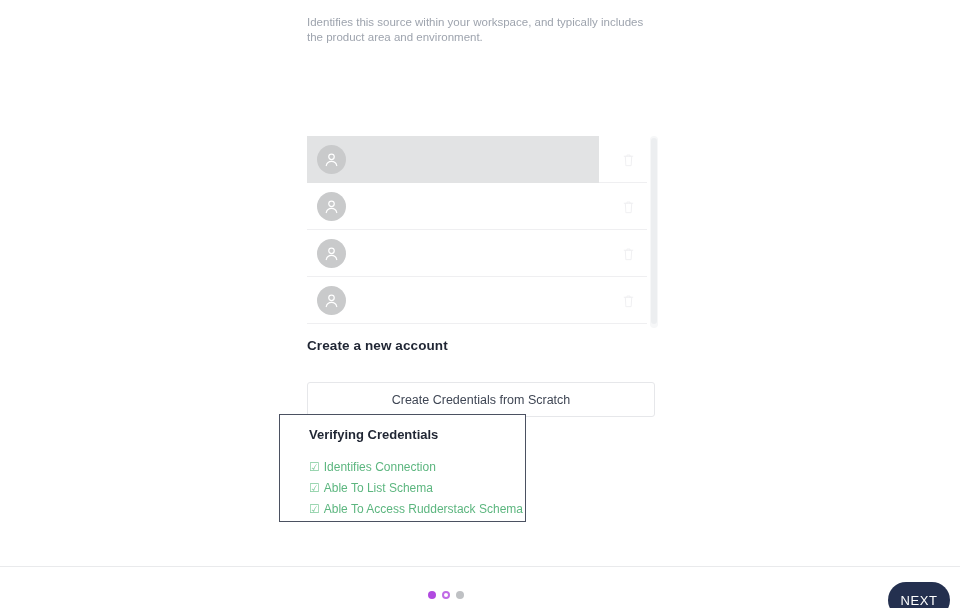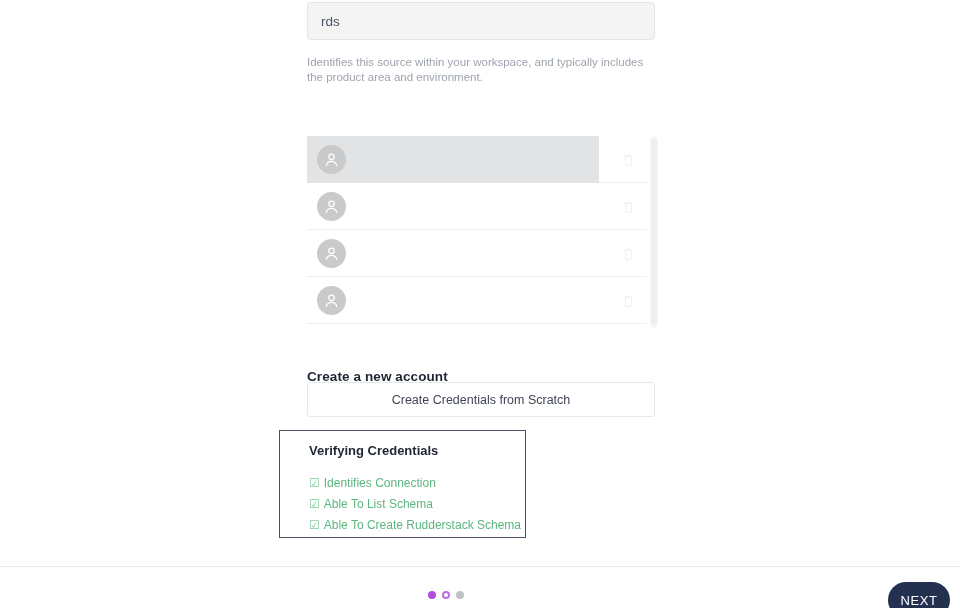--- a/index.html
+++ b/index.html
@@ -68,21 +68,21 @@
   
   .section-heading {
     margin: 0;
     font-size: 13.5px;
     font-weight: bold;
     color: #1f2533;
     letter-spacing: 0.1px;
   }
 
   #existing-heading { position: absolute; left: 307px; top: 104px; }
-  #create-heading   { position: absolute; left: 307px; top: 369px; }
+  #create-heading   { position: absolute; left: 307px; top: 338px; }
 
   
   .cred-list-wrap {
     position: absolute;
     left: 307px;
     top: 136px;
     width: 348px;
     height: 192px;
   }
   .cred-list {
@@ -180,21 +180,21 @@
     font-size: 12.5px;
     color: #3f4654;
     cursor: pointer;
     padding: 8px;
   }
 
   
   .verify-panel {
     position: absolute;
     left: 279px;
-    top: 430px;
+    top: 414px;
     box-sizing: border-box;
     width: 247px;
     height: 108px;
     background: #ffffff;
     border: 1px solid #4b5161;
     padding: 12px 0 0 29px;
   }
   .verify-title {
     margin: 0;
     font-size: 13px;
@@ -266,21 +266,20 @@
   }
 </style>
 </head>
 <body>
 
 <div class="page">
 
   <div class="content">
 
     <div class="form-col">
-      <input class="field-input" value="rds" style="">
       <div class="help-text">Identifies this source within your workspace, and typically includes the product area and environment.</div>
     </div>
 
 
     <div class="cred-list-wrap">
       <div class="cred-list" id="cred-list">
           <div class="cred-row selected">
             <div class="cred-row-main">
               <span class="avatar">
                 <svg width="17" height="17" viewBox="0 0 24 24" aria-hidden="true">
@@ -360,21 +359,21 @@
           <li class="verify-item">
             <span class="verify-check">☑</span>
             <span>Identifies Connection</span>
           </li>
           <li class="verify-item">
             <span class="verify-check">☑</span>
             <span>Able To List Schema</span>
           </li>
           <li class="verify-item">
             <span class="verify-check">☑</span>
-            <span>Able To Create Rudderstack Schema</span>
+            <span>Able To Access Rudderstack Schema</span>
           </li>
         </ul>
     </div>
 
   </div>
 
   <div class="footer">
     <div class="dots" id="dots">
         <span class="dot filled"></span>
         <span class="dot ring"></span>

